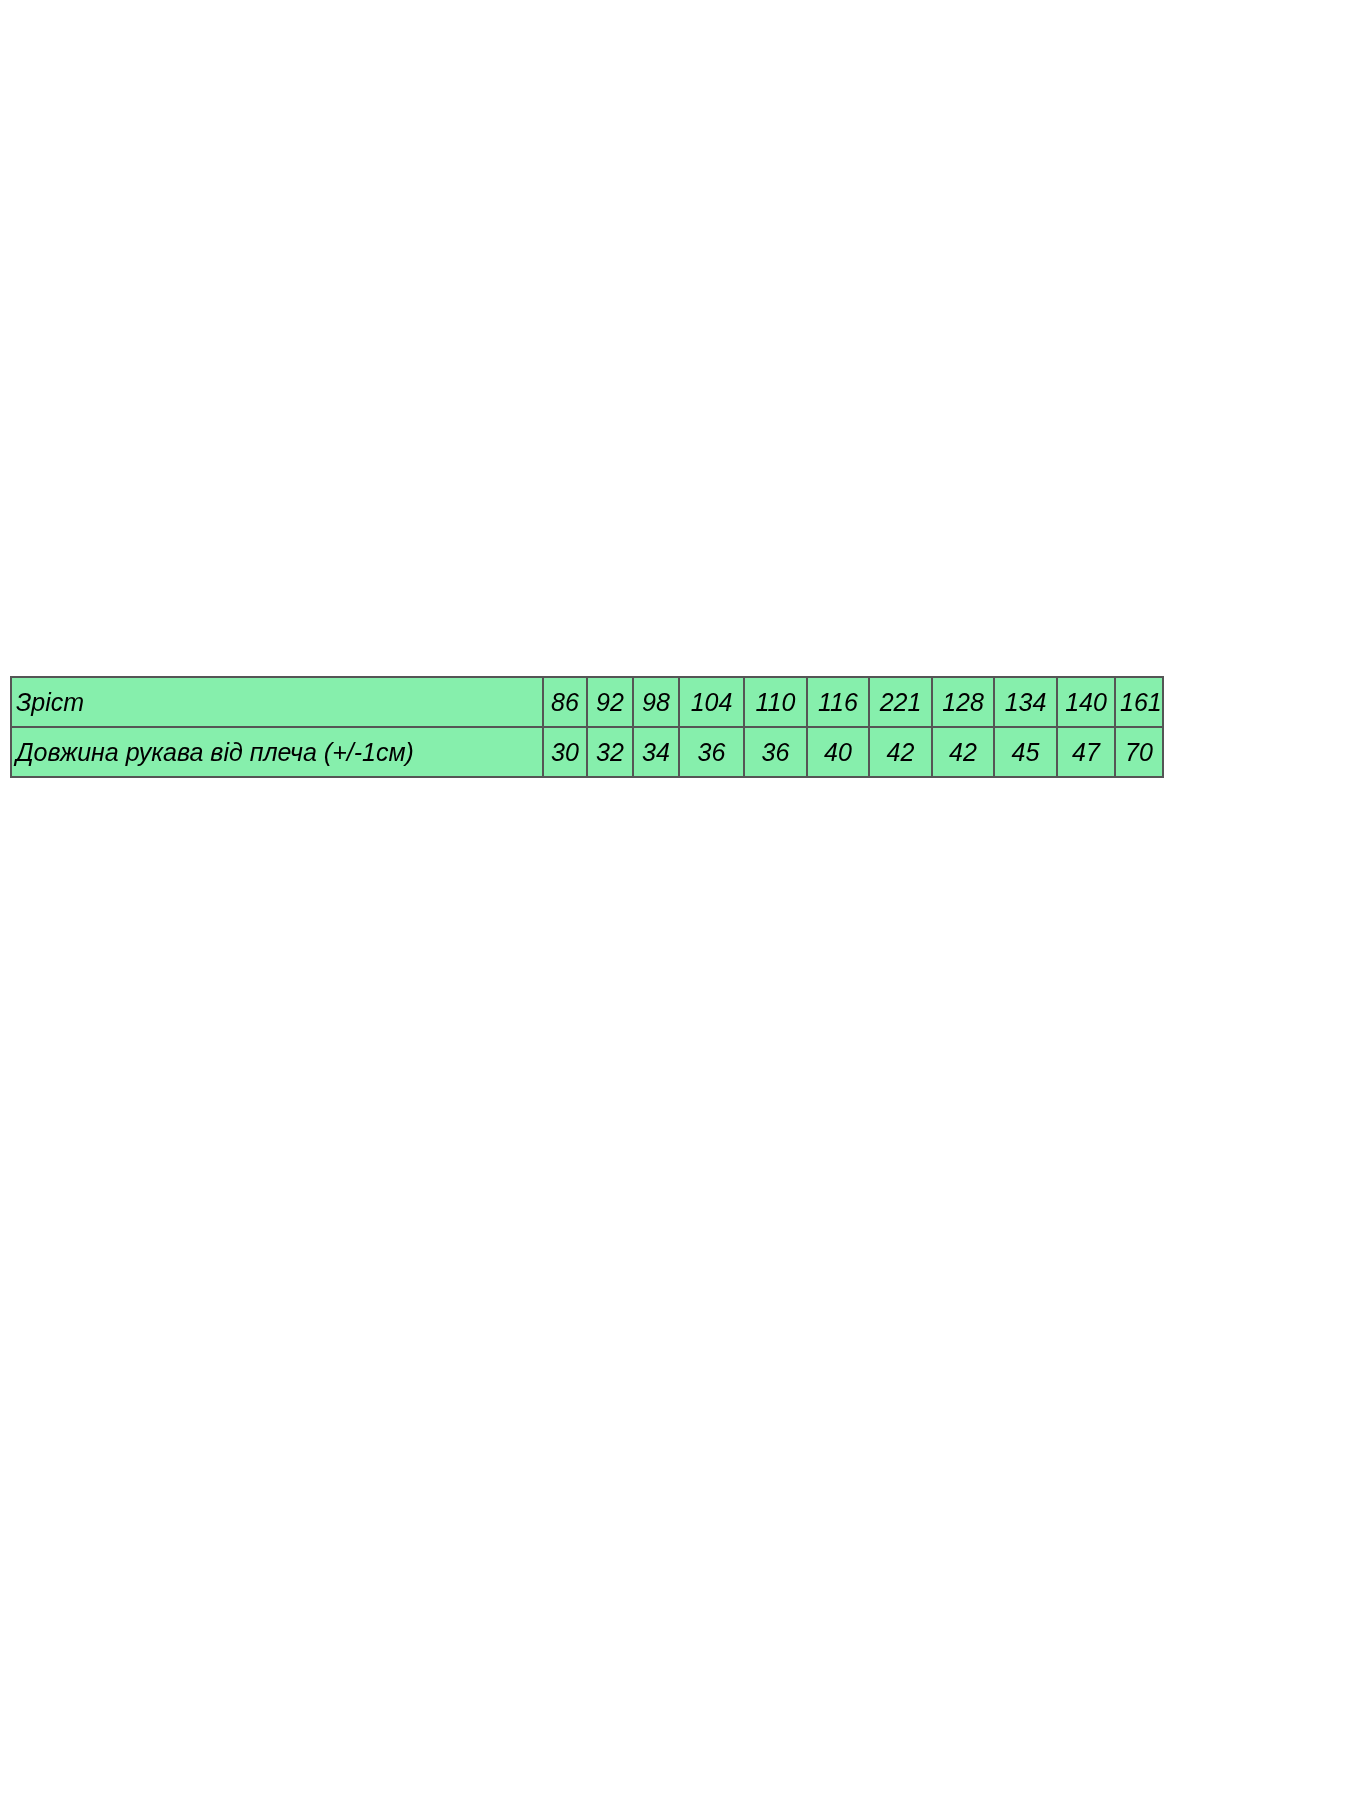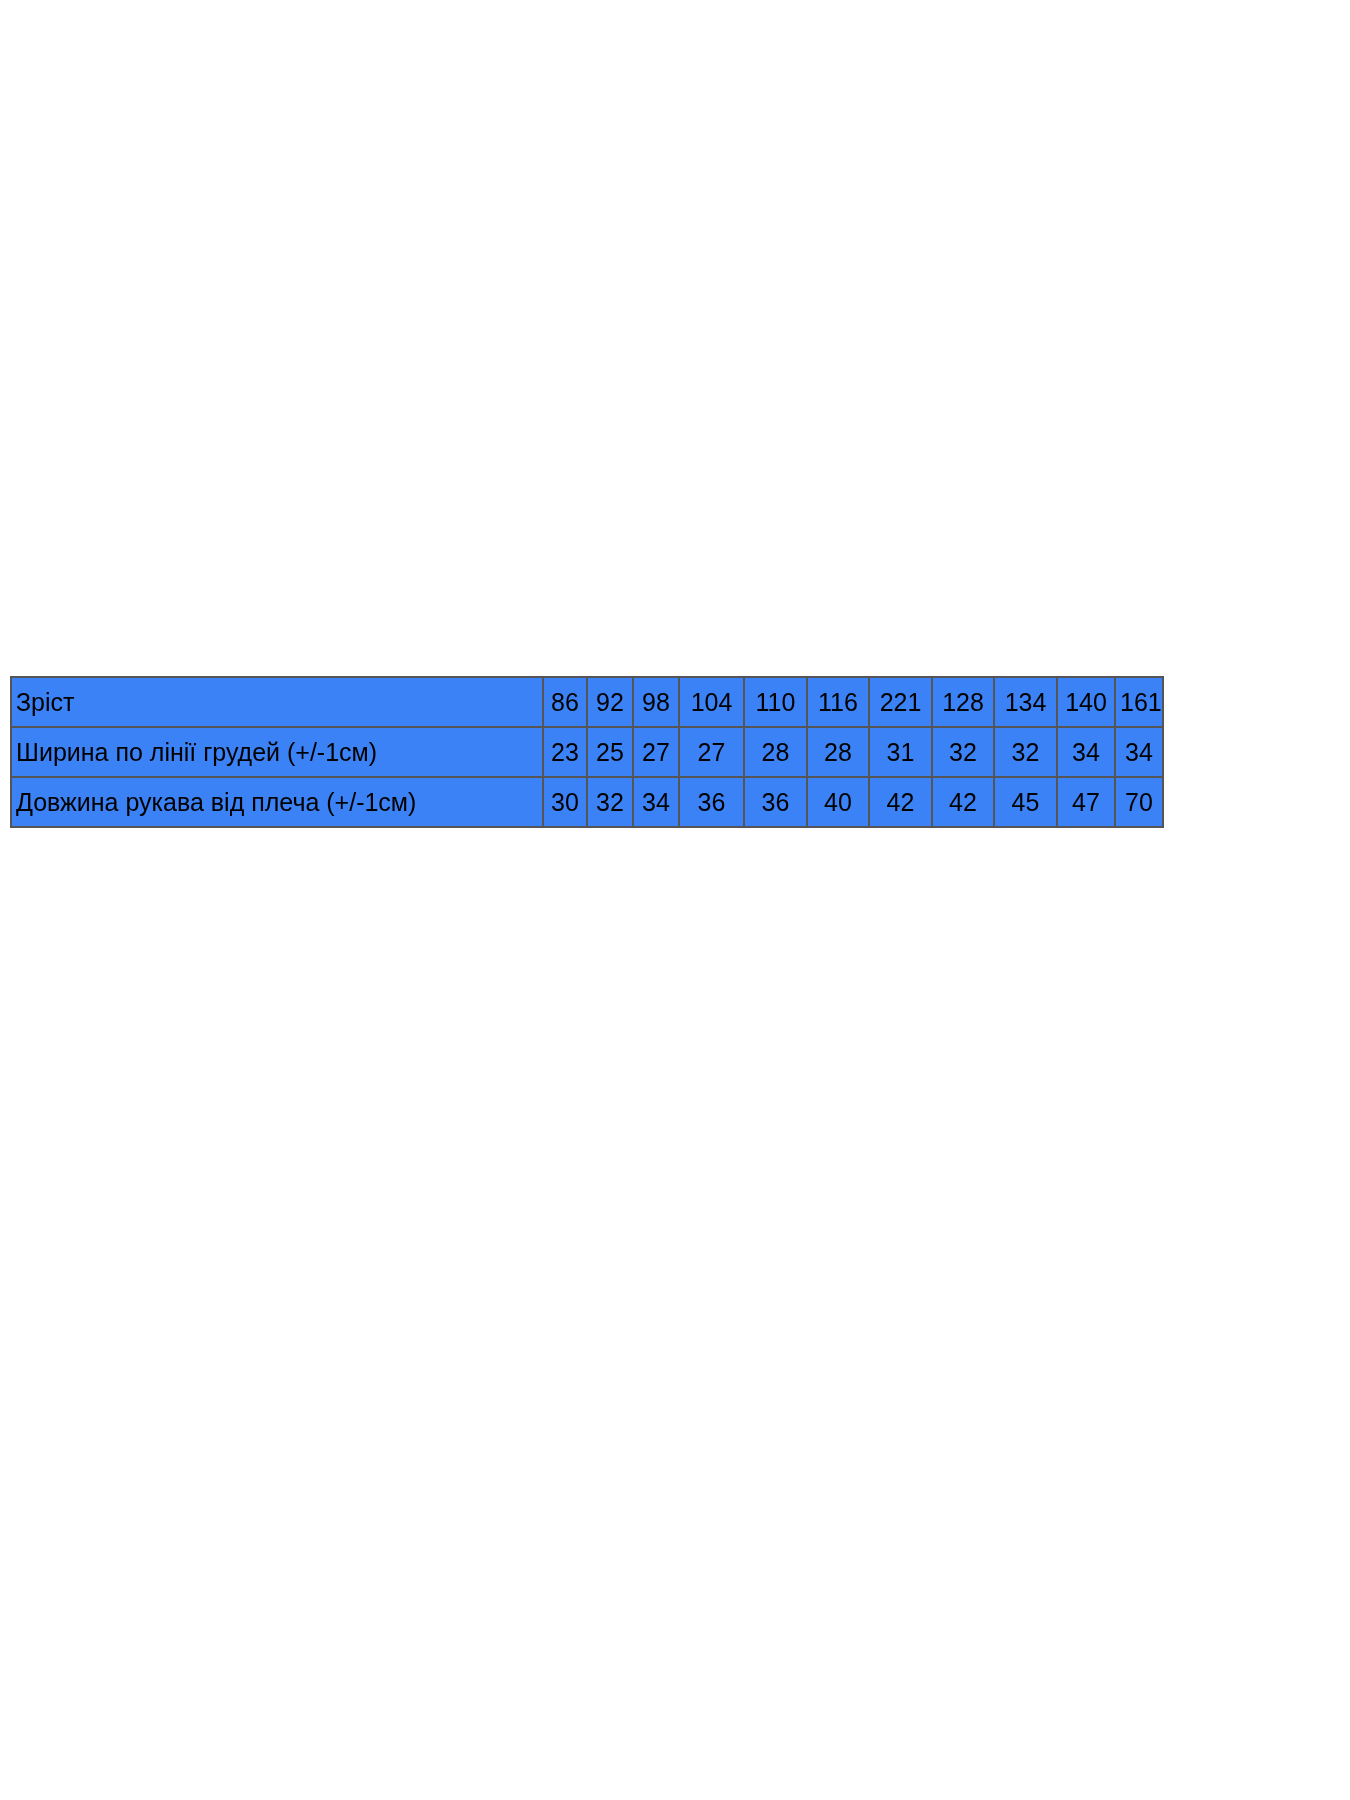--- a/index.html
+++ b/index.html
@@ -20,21 +20,22 @@
     position: absolute;
     left: 10px;
     top: 676px;
     width: 1152px;
   }
 
   table.size-table {
     border-collapse: collapse;
     table-layout: fixed;
     width: 1152px;
-    background: #3b82f6;
+    background: #86efac;
+    font-style: italic;
   }
 
   table.size-table td {
     border: 2px solid #555555;
     font-size: 25px;
     line-height: 28px;
     height: 48px;
     padding: 0 4px;
     vertical-align: middle;
     white-space: nowrap;
@@ -95,34 +96,20 @@
         <td class="num-cell">104</td>
         <td class="num-cell">110</td>
         <td class="num-cell">116</td>
         <td class="num-cell">221</td>
         <td class="num-cell">128</td>
         <td class="num-cell">134</td>
         <td class="num-cell">140</td>
         <td class="num-cell">161</td>
       </tr>
       <tr>
-        <td class="label-cell">Ширина по лінії грудей (+/-1см)</td>
-        <td class="num-cell">23</td>
-        <td class="num-cell">25</td>
-        <td class="num-cell">27</td>
-        <td class="num-cell">27</td>
-        <td class="num-cell">28</td>
-        <td class="num-cell">28</td>
-        <td class="num-cell">31</td>
-        <td class="num-cell">32</td>
-        <td class="num-cell">32</td>
-        <td class="num-cell">34</td>
-        <td class="num-cell">34</td>
-      </tr>
-      <tr>
         <td class="label-cell">Довжина рукава від плеча (+/-1см)</td>
         <td class="num-cell">30</td>
         <td class="num-cell">32</td>
         <td class="num-cell">34</td>
         <td class="num-cell">36</td>
         <td class="num-cell">36</td>
         <td class="num-cell">40</td>
         <td class="num-cell">42</td>
         <td class="num-cell">42</td>
         <td class="num-cell">45</td>

